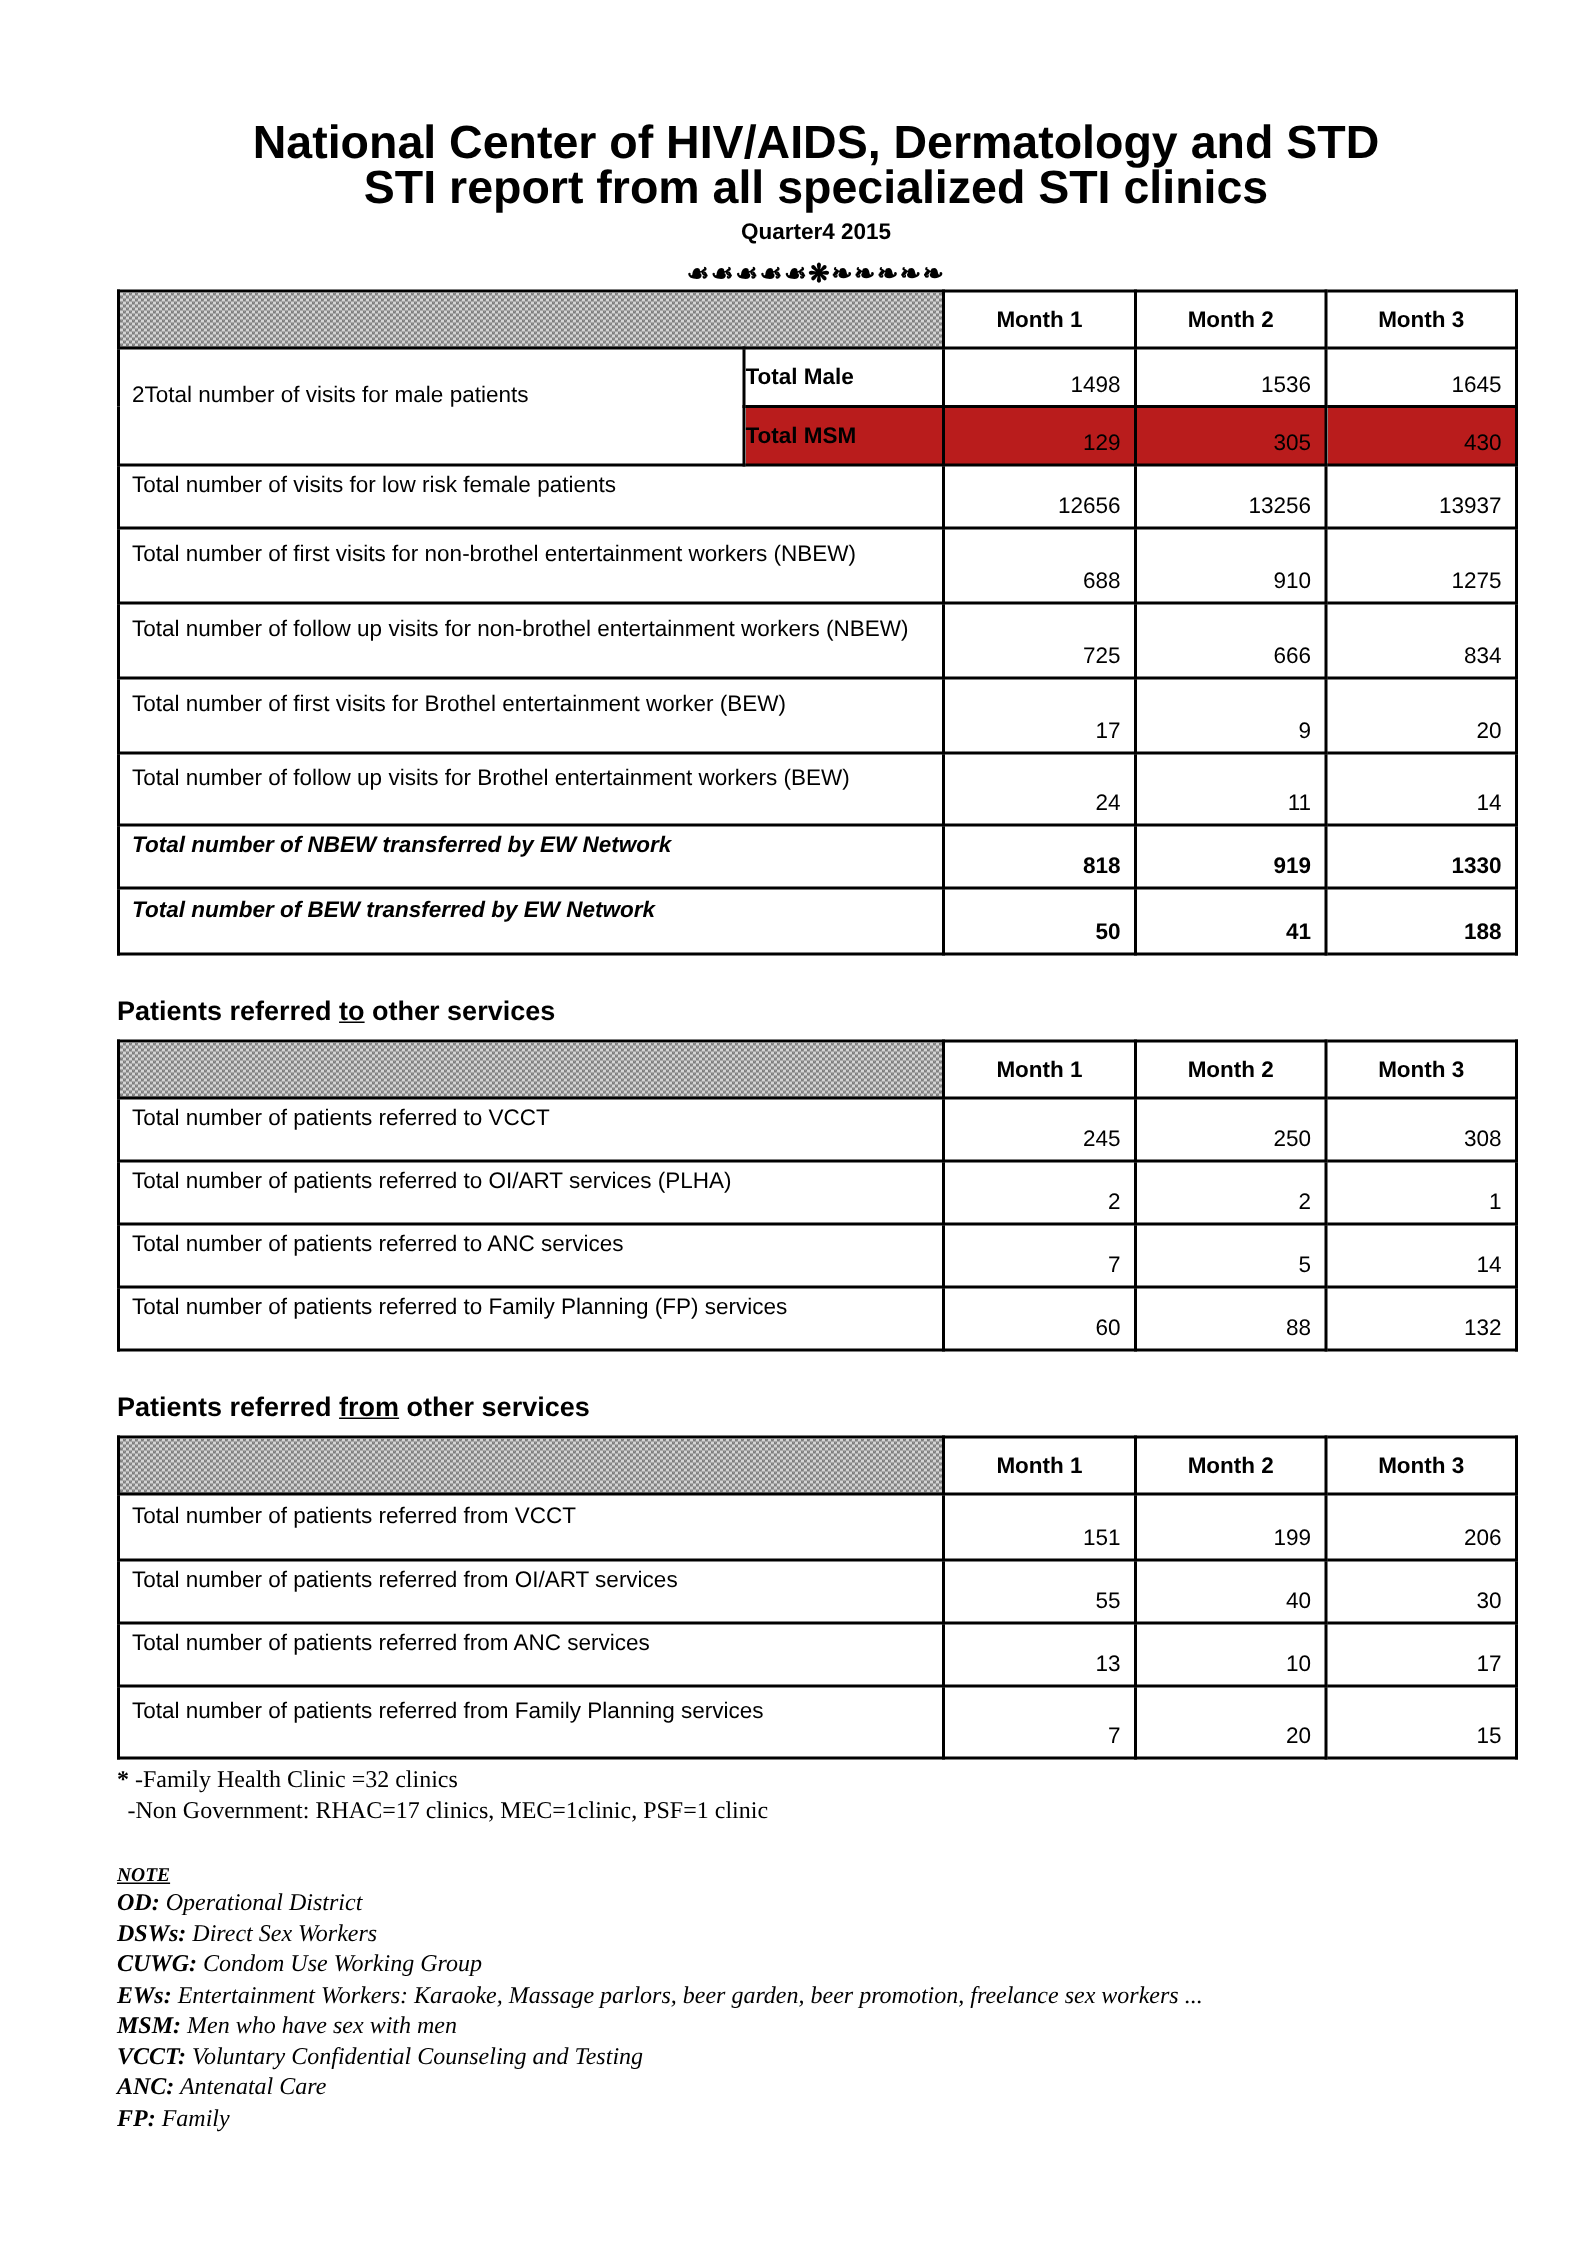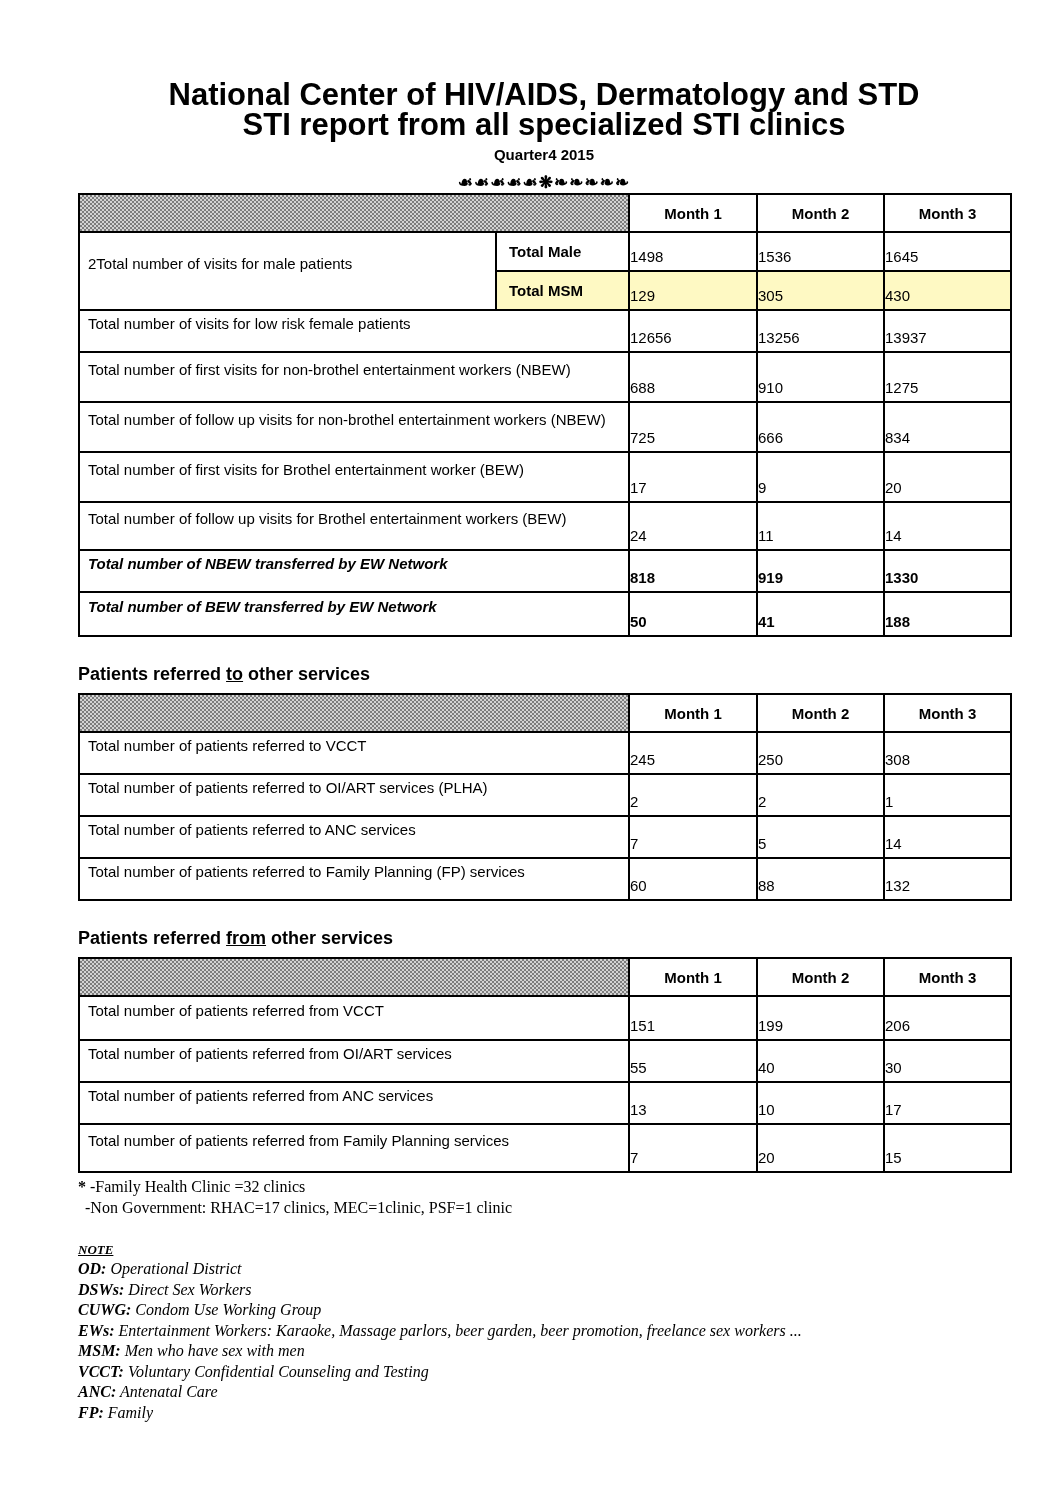--- a/index.html
+++ b/index.html
@@ -34,23 +34,23 @@
   th.hatch {
     background-color: #d4d4d4;
     background-image:
       linear-gradient(45deg, #7d7d7d 25%, transparent 25%, transparent 75%, #7d7d7d 75%),
       linear-gradient(45deg, #7d7d7d 25%, transparent 25%, transparent 75%, #7d7d7d 75%);
     background-position: 0 0, 2px 2px;
     background-size: 4px 4px;
   }
   th.month { font-weight: bold; text-align: center; vertical-align: middle; background: #fff; }
   td.lbl { text-align: left; vertical-align: middle; padding: 3px 6px 17px 8px; line-height: 20px; }
-  td.sublbl { font-weight: bold; text-align: left; vertical-align: middle; padding: 2px 4px 2px 12px; }
-  td.num { vertical-align: bottom; padding: 2px 9px 5px 0; }
-  tr.shade td { background: #fef9c3; }
+  td.sublbl { font-weight: bold; text-align: left; vertical-align: middle; padding: 2px 4px 2px 0; }
+  td.num { text-align: right; vertical-align: bottom; padding: 2px 9px 5px 0; }
+  tr.shade td { background: #b91c1c; }
   tr.emph td.lbl { font-weight: bold; font-style: italic; }
   tr.emph td.num { font-weight: bold; }
 
   
   h2.section {
     font-size: 18px; font-weight: bold;
     margin: 27px 0 8px 0;
     font-family: "Liberation Sans", sans-serif;
   }
   h2.section .und { text-decoration: underline; }

